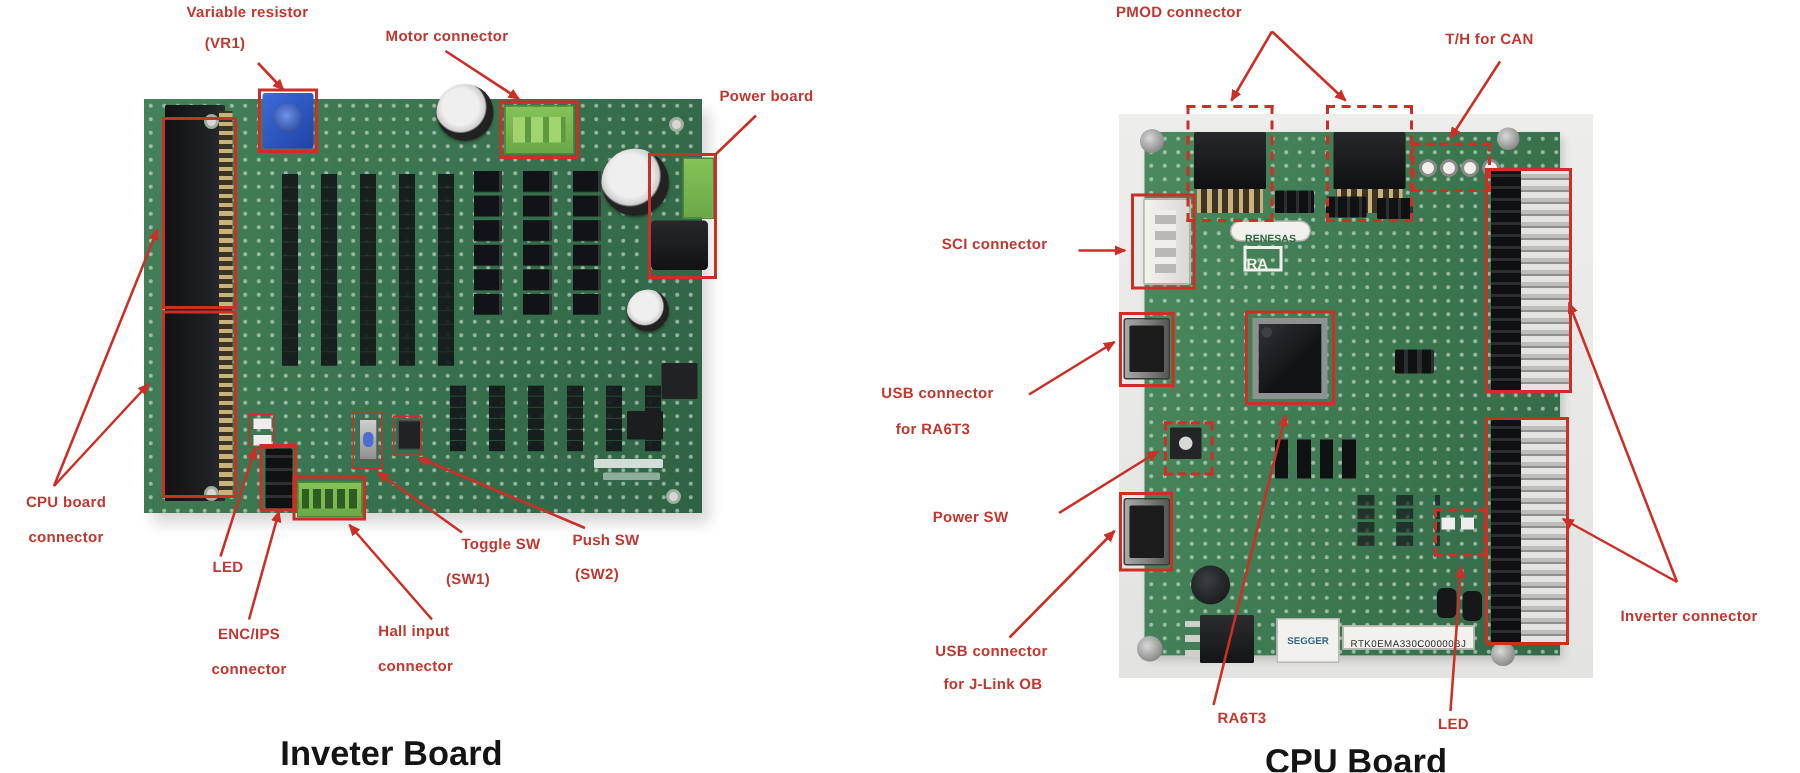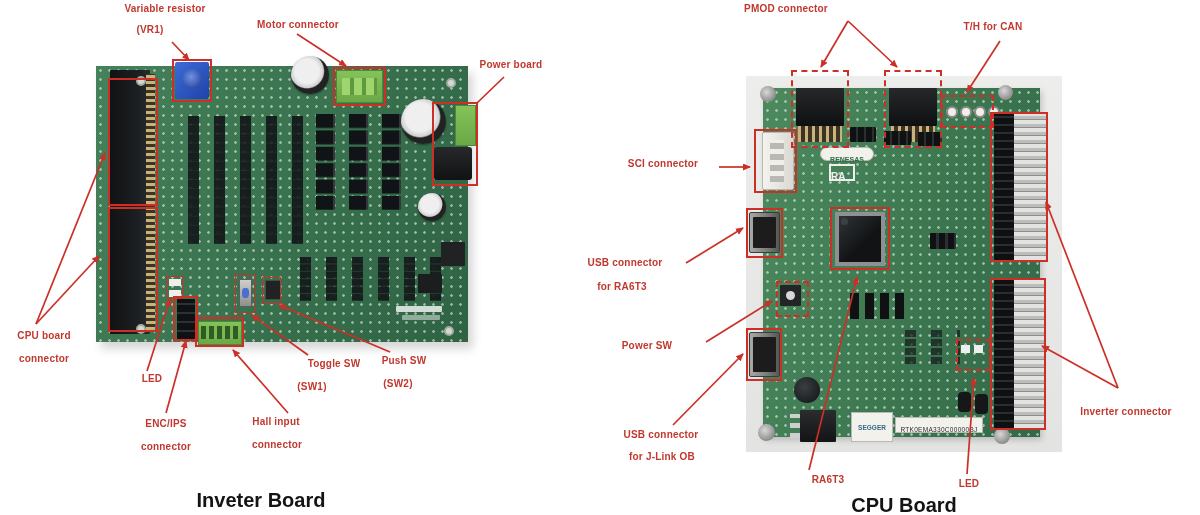--- a/index.html
+++ b/index.html
@@ -6,21 +6,21 @@
     --annotation:#c0382f;
     --box:#cc2f26;
   }
   html,body{margin:0;padding:0;background:#ffffff;}
   .canvas{position:relative;width:1200px;height:515px;background:#ffffff;overflow:hidden;
           font-family:"Liberation Sans",sans-serif;}
   .abs{position:absolute;}
   
   .lbl{position:absolute;transform:translateX(-50%);font-size:10px;line-height:1.1;
        color:var(--annotation);white-space:nowrap;letter-spacing:.2px;font-weight:bold;}
-  .cap{position:absolute;transform:translateX(-50%);font-size:20px;font-weight:bold;
+  .cap{position:absolute;transform:translateX(-50%);font-size:23px;font-weight:bold;
        color:#141414;white-space:nowrap;}
   
   .rbox{position:absolute;border:2px solid var(--box);box-sizing:border-box;}
   .rbox.dash{border-style:dashed;border-width:2px;}
   
   .pcb{position:absolute;box-sizing:border-box;}
   .pcb.inv{background:linear-gradient(115deg,#45815a 0%,#3a7450 45%,#2e6243 100%);
            box-shadow:5px 7px 9px rgba(0,0,0,.16);}
   .pcb.cpu{background:linear-gradient(105deg,#4c8a5e 0%,#3c7750 55%,#326847 100%);
            box-shadow:2px 3px 6px rgba(0,0,0,.18);}

